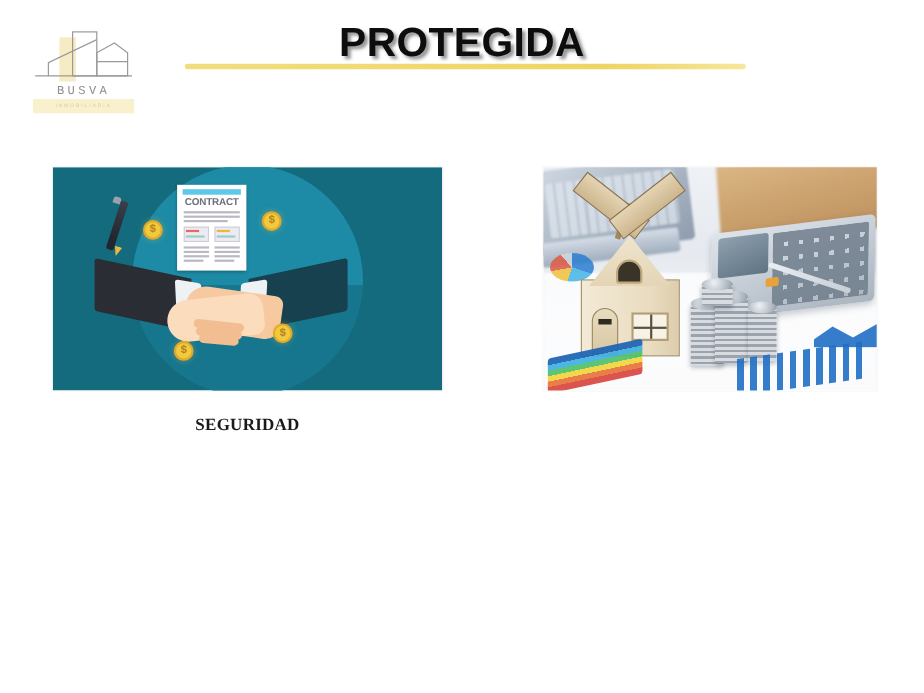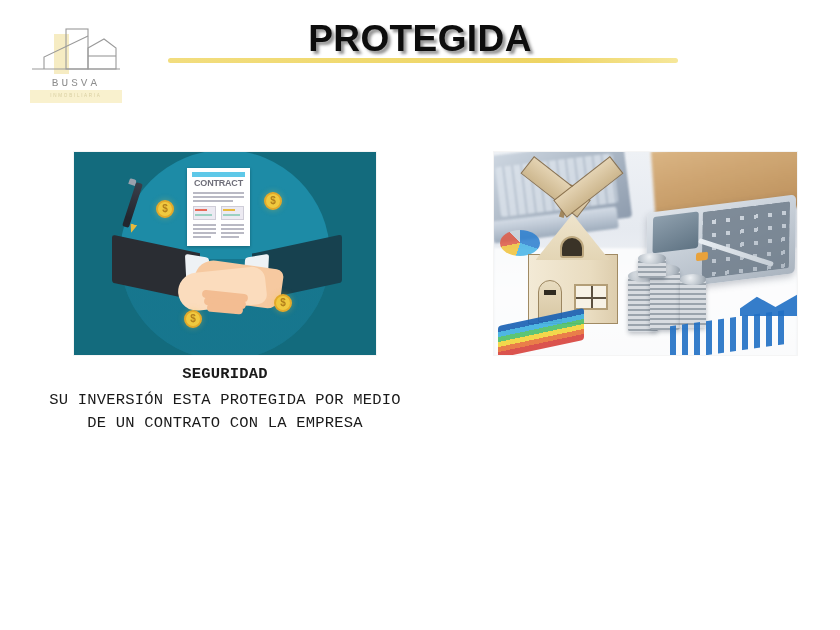--- a/index.html
+++ b/index.html
@@ -96,21 +96,21 @@
   .card { position: absolute; }
   #card-left  { left: 40px;  top: 152px; width: 370px; }
   #card-right { left: 460px; top: 152px; width: 370px; }
 
   .media {
     position: relative;
     overflow: hidden;
     margin: 0 auto;
     box-shadow: 0 0 0 1px rgba(0,0,0,.04);
   }
-  #media-left  { width: 302px; height: 203px; }
+  #media-left  { width: 354px; height: 203px; }
   #media-right { width: 303px; height: 203px; }
 
   
   .illus-bg { position: absolute; inset: 0; background: #136b7d; }
   .illus-circle {
     position: absolute;
     left: 50%; top: 50%;
     width: 210px; height: 210px;
     margin-left: -105px; margin-top: -104px;
     border-radius: 50%;
@@ -395,27 +395,27 @@
     width: 40px; height: 26px;
     background:
       conic-gradient(#2b7fd0 0 30%, #45b3e6 30% 55%, #f0c23a 55% 72%, #e05a45 72% 88%, #cfd7de 88% 100%);
     border-radius: 50%;
     filter: blur(.7px);
     opacity: .85;
   }
 
   
   .caption {
-    margin-top: 8px;
+    margin-top: 20px;
     text-align: center;
     color: #1a1a1a;
     font-size: 15.5px;
     line-height: 1.52;
     letter-spacing: .2px;
-    font-family: Liberation Mono, monospace;
+    font-family: Liberation Serif, serif;
   }
   .caption .cap-head {
     display: block;
     font-weight: bold;
     font-size: 15.5px;
     margin-bottom: 2px;
   }
   .caption .cap-body { display: block; }
 </style>
 </head>
@@ -488,21 +488,20 @@
       <div class="finger" style="left:133px;top:153px;width:36px;transform:rotate(5deg);"></div>
 
       <div class="coin" style="left:82px;top:48px;">$</div>
       <div class="coin" style="left:190px;top:40px;">$</div>
       <div class="coin" style="left:110px;top:158px;">$</div>
       <div class="coin" style="left:200px;top:142px;">$</div>
     </div>
 
     <div class="caption">
       <span class="cap-head">SEGURIDAD</span>
-      <span class="cap-body">SU INVERSIÓN ESTA PROTEGIDA POR MEDIO DE UN CONTRATO CON LA EMPRESA</span>
     </div>
   </div>
 
   <div class="card" id="card-right">
 
     <div class="media" id="media-right">
       <div class="photo-bg"></div>
       <div class="wood-panel"></div>
       <div class="laptop">
         <div class="laptop-keys"></div>

